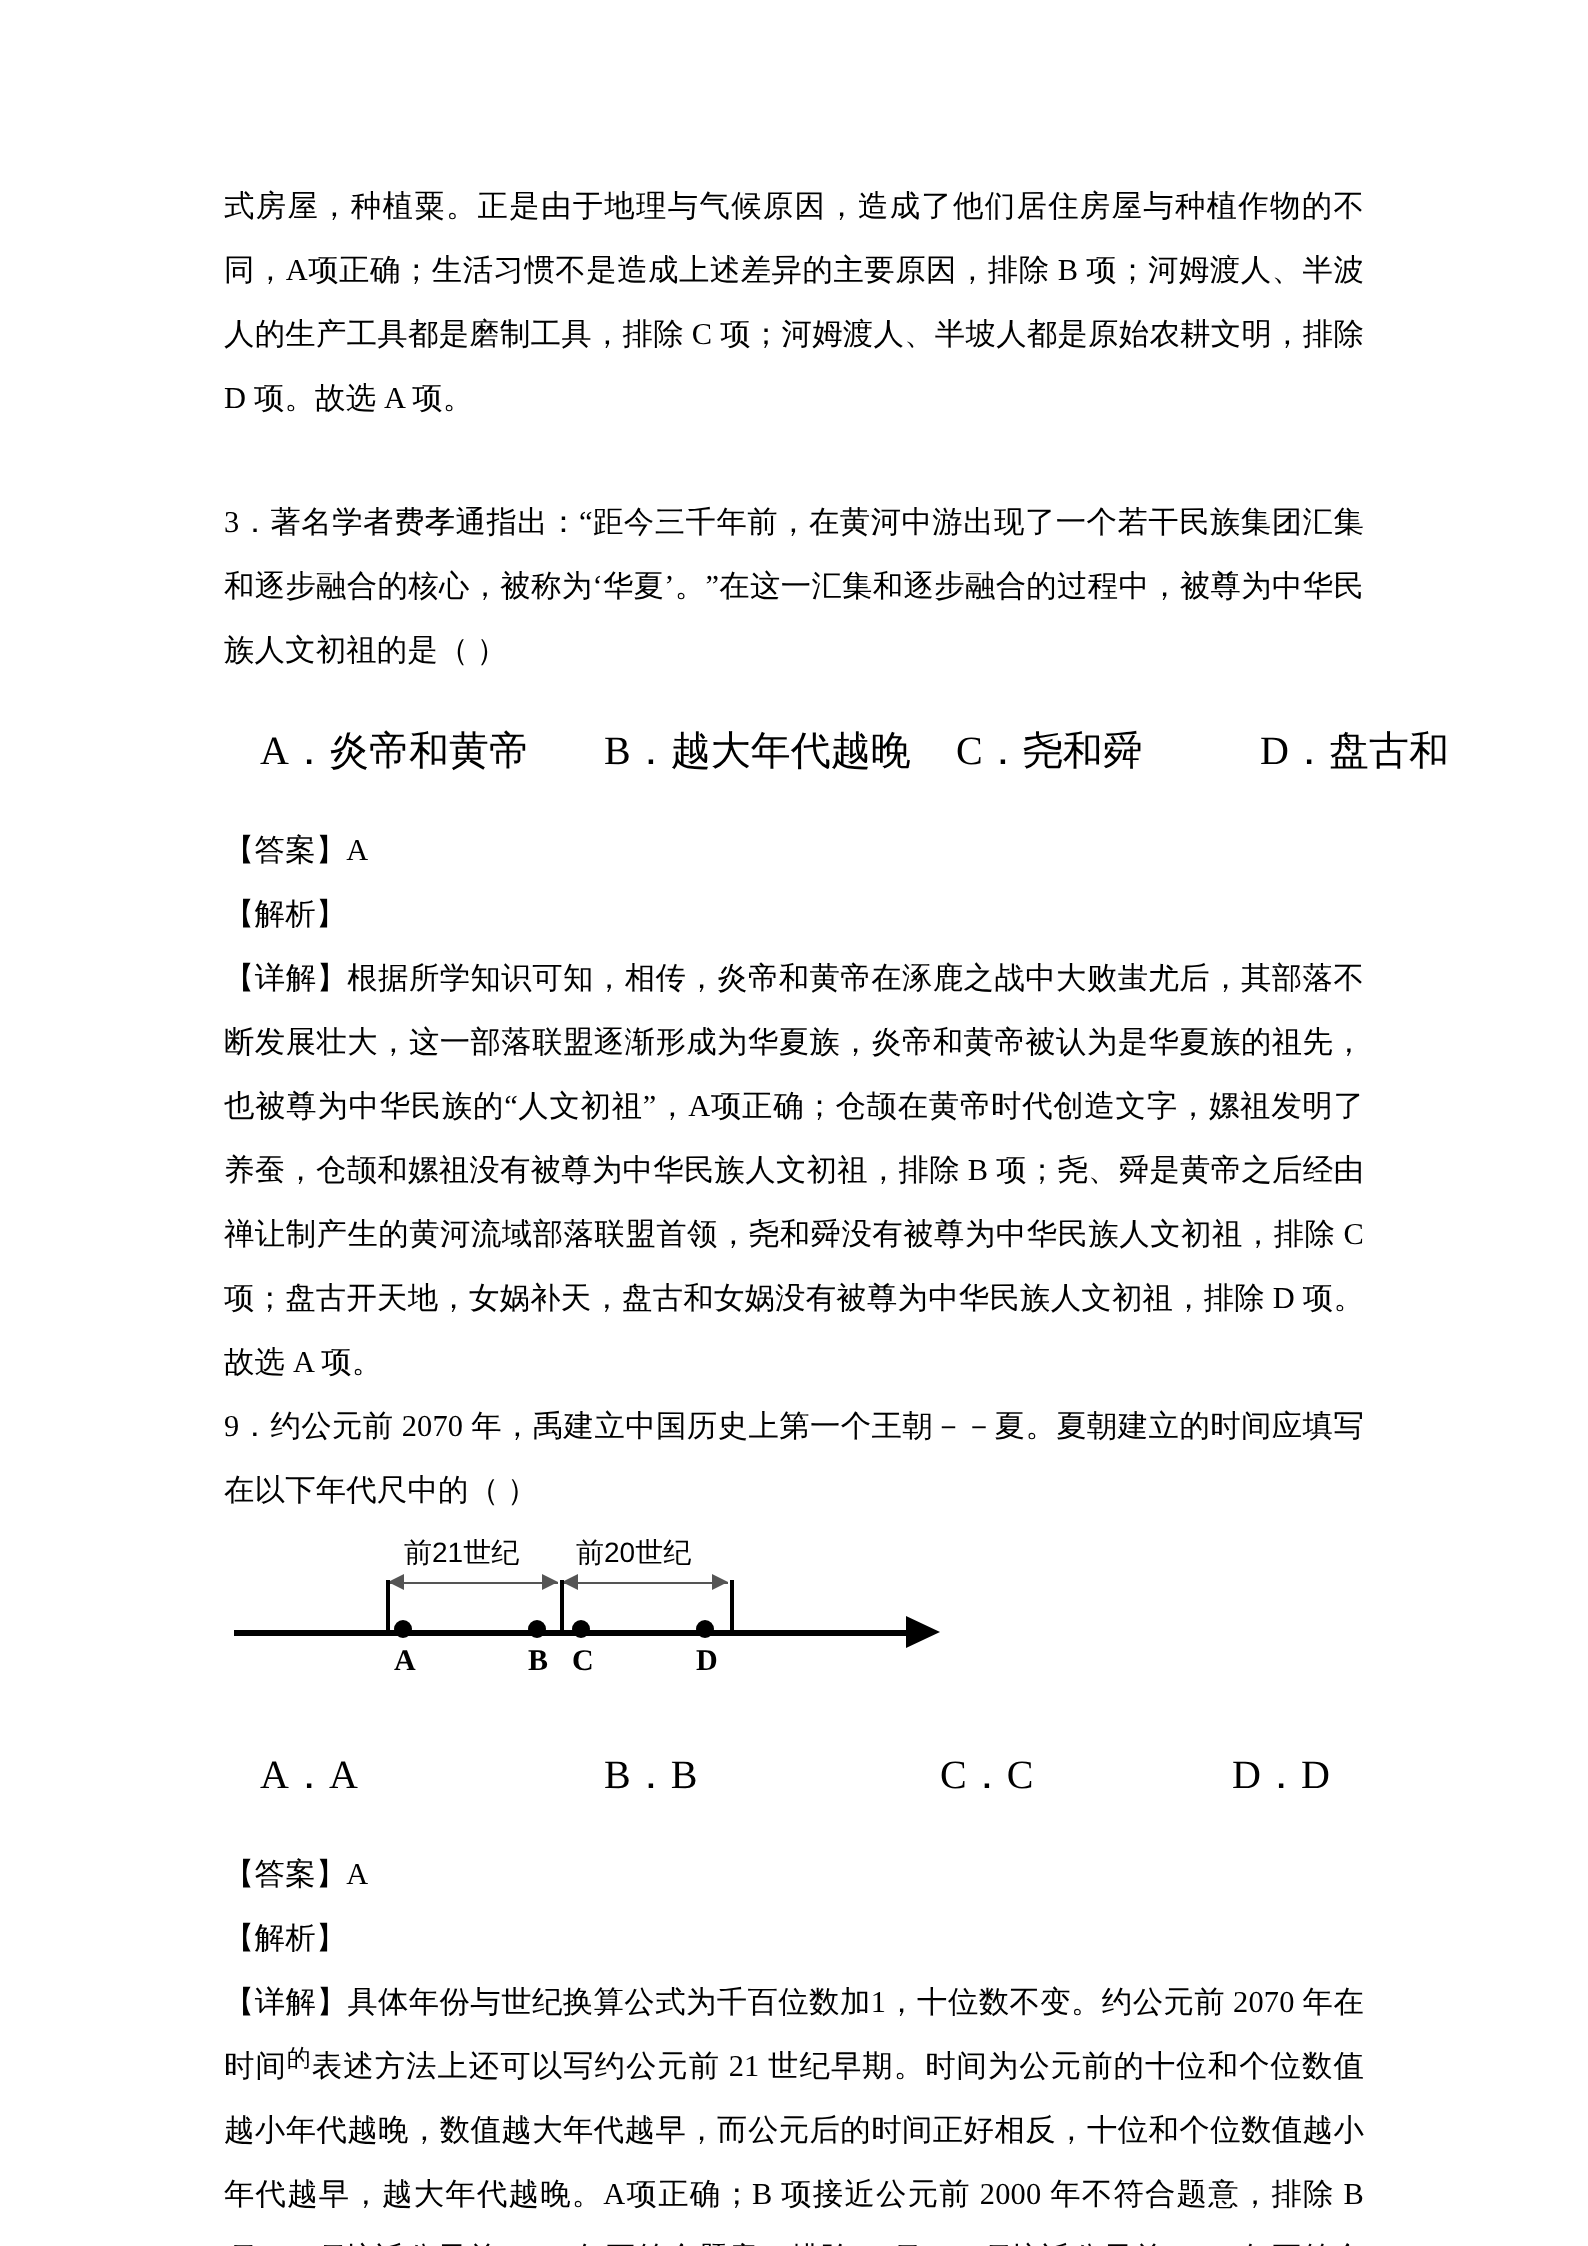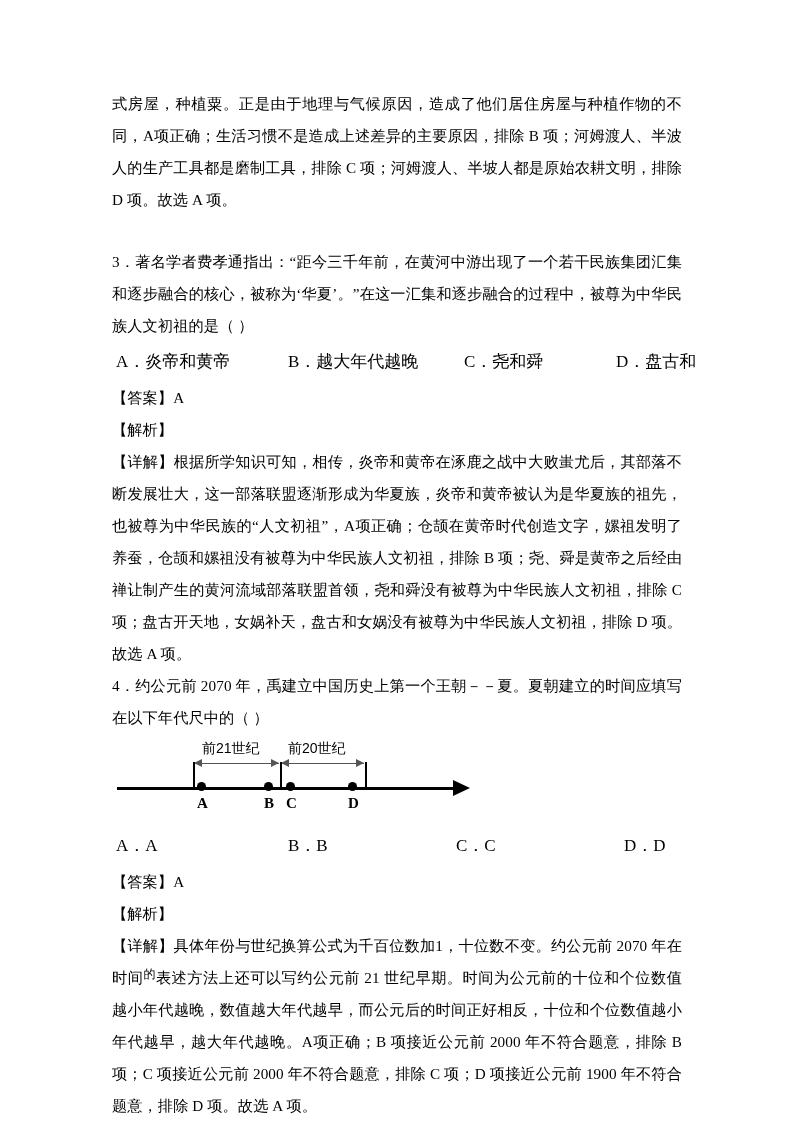--- a/index.html
+++ b/index.html
@@ -36,40 +36,40 @@
     margin: 0;
     word-break: break-all;
   }
   .para.cont {
     
   }
   .gap-lg { height: 30px; }
 
   
   .options {
-    font-size: 17px;
+    font-size: 20px;
     line-height: 32px;
-    margin: 4px;
+    margin: 18px;
     position: relative;
     height: 32px;
     white-space: nowrap;
   }
   .opt {
     position: absolute;
     top: 0;
   }
   .opt-a { left: 0px; }
   .opt-b { left: 172px; }
   .opt-c { left: 348px; }
   .opt-d { left: 500px; }
 
   .options-q4 .opt-a { left: 0px; }
   .options-q4 .opt-b { left: 172px; }
   .options-q4 .opt-c { left: 340px; }
-  .options-q4 .opt-d { left: 508px; text-align: center; }
+  .options-q4 .opt-d { left: 486px; text-align: center; }
 
   .latin { font-family: "Liberation Serif", serif; }
 
   
   .raised-glyph {
     font-size: 12px;
     vertical-align: 5px;
     line-height: 0;
   }
 
@@ -200,21 +200,21 @@
       <span class="opt opt-d"><span class="latin">D．</span><span>盘古和</span></span>
     </div>
 
 
     <p class="para"><span>【答案】</span><span class="latin">A</span></p>
 
     <p class="para">【解析】</p>
 
     <p class="para"><span>【详解】</span><span>根据所学知识可知，相传，炎帝和黄帝在涿鹿之战中大败蚩尤后，其部落不断发展壮大，这一部落联盟逐渐形成为华夏族，炎帝和黄帝被认为是华夏族的祖先，也被尊为中华民族的“人文初祖”，A项正确；仓颉在黄帝时代创造文字，嫘祖发明了养蚕，仓颉和嫘祖没有被尊为中华民族人文初祖，排除 B 项；尧、舜是黄帝之后经由禅让制产生的黄河流域部落联盟首领，尧和舜没有被尊为中华民族人文初祖，排除 C 项；盘古开天地，女娲补天，盘古和女娲没有被尊为中华民族人文初祖，排除 D 项。故选 A 项。</span></p>
 
-    <p class="para">4．约公元前 2070 年，禹建立中国历史上第一个王朝－－夏。夏朝建立的时间应填写在以下年代尺中的（      ）</p>
+    <p class="para">9．约公元前 2070 年，禹建立中国历史上第一个王朝－－夏。夏朝建立的时间应填写在以下年代尺中的（      ）</p>
 
     <div class="figure">
       <div class="fig-inner">
 
         <span class="era-label era-1">前21世纪</span>
         <span class="era-label era-2">前20世纪</span>
 
         <div class="hbar hbar-1"></div>
         <div class="hbar-arrow-l ha-1l"></div>
         <div class="hbar-arrow-r ha-1r"></div>

